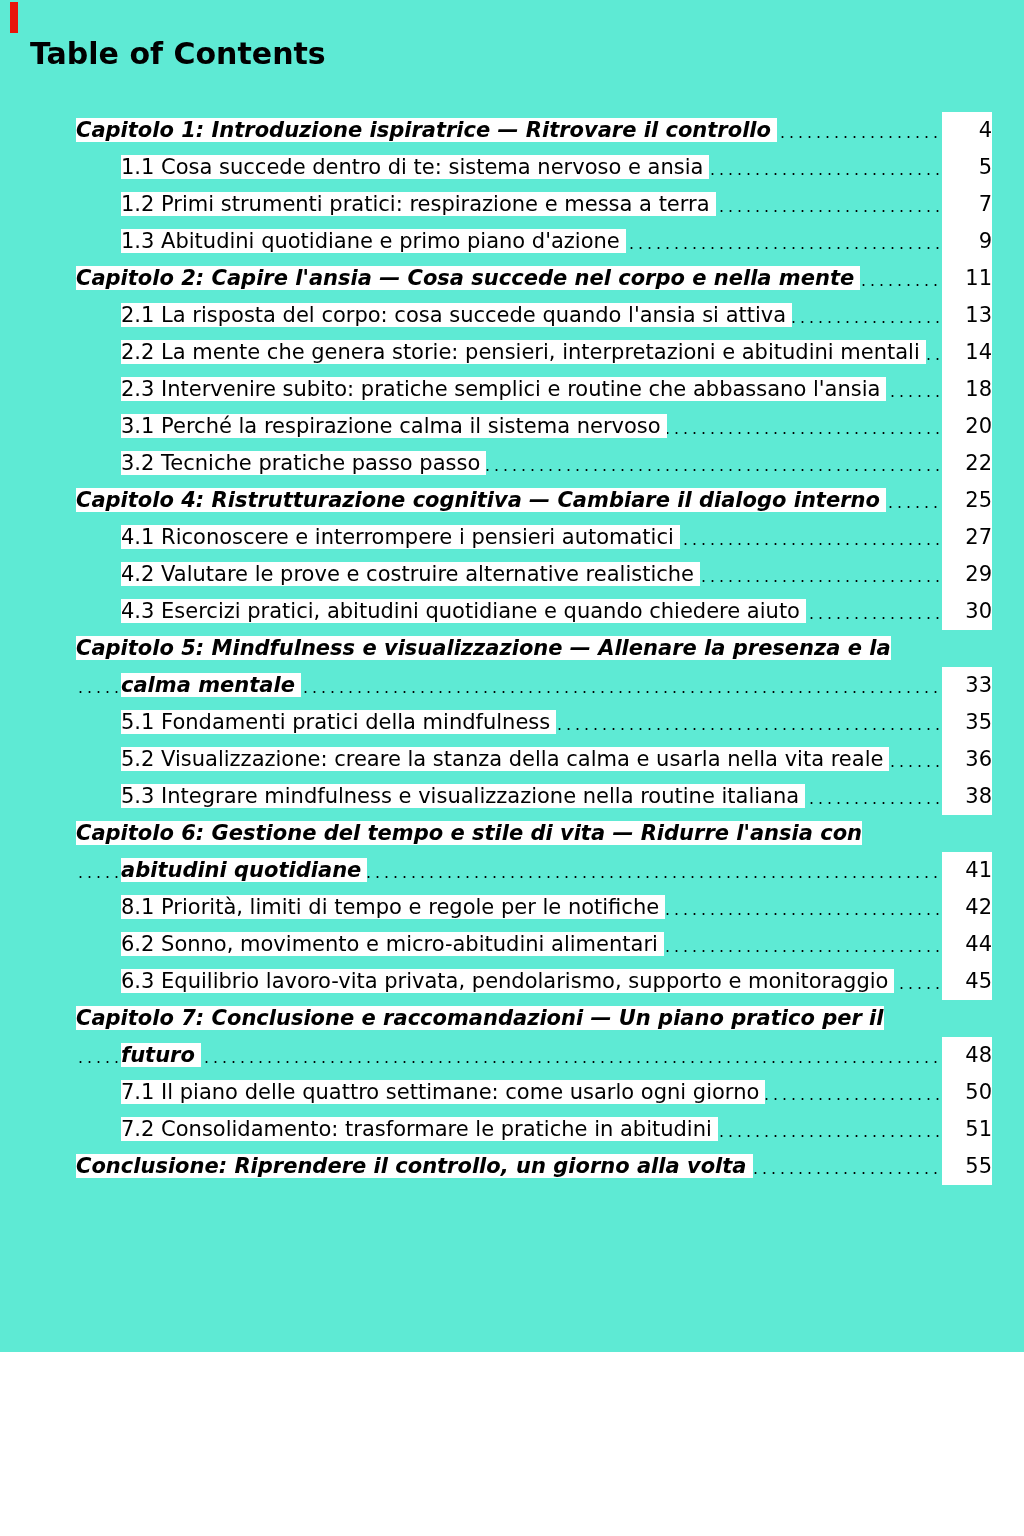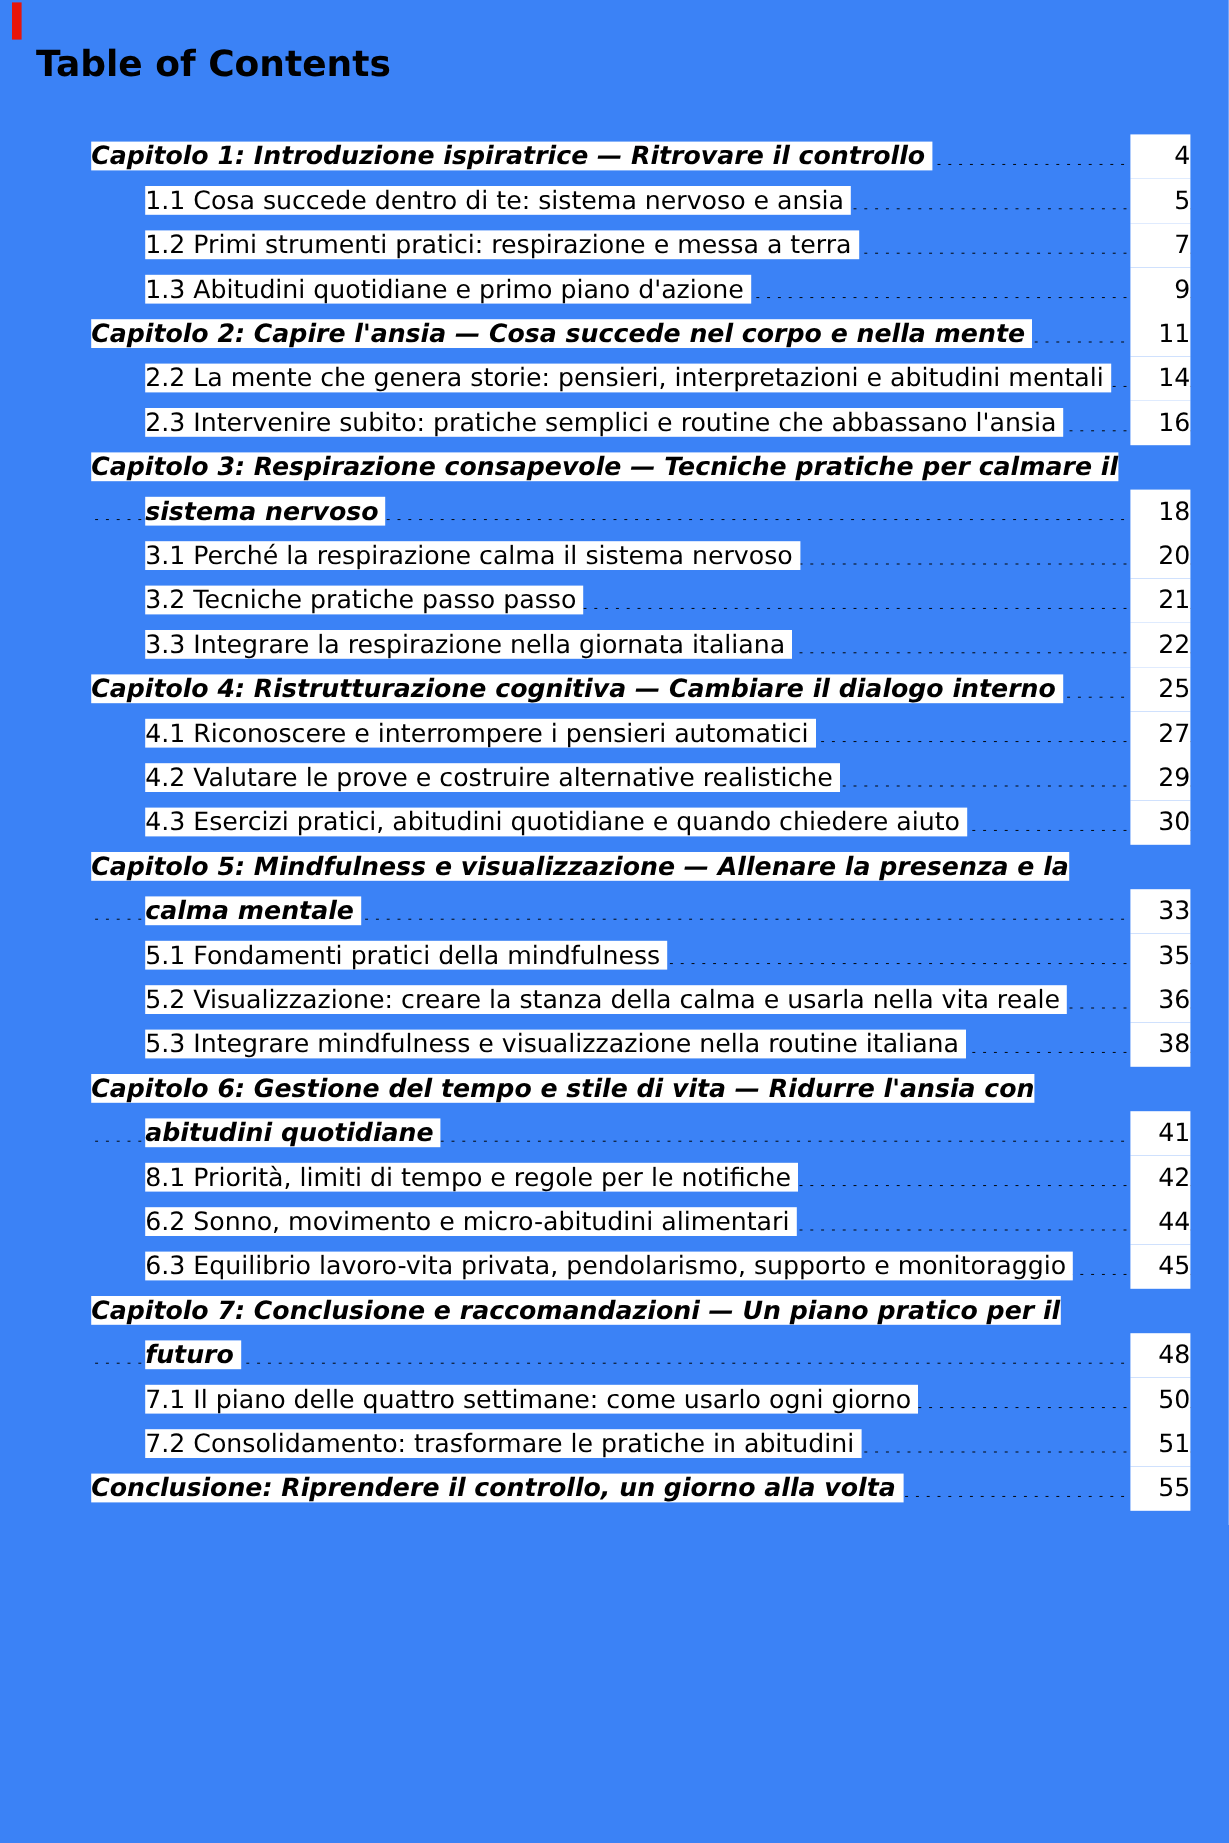--- a/index.html
+++ b/index.html
@@ -5,22 +5,22 @@
   * { box-sizing: border-box; }
   html, body { margin: 0; padding: 0; }
   body {
     width: 1024px; height: 1536px;
     background: #ffffff;
     font-family: "DejaVu Sans", "Liberation Sans", sans-serif;
     color: #000000;
   }
   .sheet {
     position: relative;
-    width: 1024px; height: 1536px;
-    background: #3b82f6;
+    width: 1024px; height: 1352px;
+    background: #5eead4;
     overflow: hidden;
   }
   .corner-marker {
     position: absolute;
     left: 10px; top: 2px;
     width: 8px; height: 31px;
   }
   .doc-title {
     margin: 36px 0 0 30px;
     font-size: 30px;
@@ -75,26 +75,27 @@
 
 <div class="sheet">
   <div class="corner-marker" style="background: rgb(232, 21, 10);"></div>
   <h1 class="doc-title">Table of Contents</h1>
   <div class="toc">
       <div class="entry chapter"><span class="text">Capitolo 1: Introduzione ispiratrice — Ritrovare il controllo</span><span class="page">4</span></div>
       <div class="entry section"><span class="text">1.1 Cosa succede dentro di te: sistema nervoso e ansia</span><span class="page">5</span></div>
       <div class="entry section"><span class="text">1.2 Primi strumenti pratici: respirazione e messa a terra</span><span class="page">7</span></div>
       <div class="entry section"><span class="text">1.3 Abitudini quotidiane e primo piano d'azione</span><span class="page">9</span></div>
       <div class="entry chapter"><span class="text">Capitolo 2: Capire l'ansia — Cosa succede nel corpo e nella mente</span><span class="page">11</span></div>
+      <div class="entry section"><span class="text">2.1 La risposta del corpo: cosa succede quando l'ansia si attiva</span><span class="page">13</span></div>
       <div class="entry section"><span class="text">2.2 La mente che genera storie: pensieri, interpretazioni e abitudini mentali</span><span class="page">14</span></div>
       <div class="entry section"><span class="text">2.3 Intervenire subito: pratiche semplici e routine che abbassano l'ansia</span><span class="page">16</span></div>
-      <div class="entry chapter"><span class="text">Capitolo 3: Respirazione consapevole — Tecniche pratiche per calmare il sistema nervoso</span><span class="page">18</span></div>
+      <div class="entry chapter"><span class="page">18</span></div>
       <div class="entry section"><span class="text">3.1 Perché la respirazione calma il sistema nervoso</span><span class="page">20</span></div>
       <div class="entry section"><span class="text">3.2 Tecniche pratiche passo passo</span><span class="page">21</span></div>
-      <div class="entry section"><span class="text">3.3 Integrare la respirazione nella giornata italiana</span><span class="page">22</span></div>
+      <div class="entry section"><span class="page">22</span></div>
       <div class="entry chapter"><span class="text">Capitolo 4: Ristrutturazione cognitiva — Cambiare il dialogo interno</span><span class="page">25</span></div>
       <div class="entry section"><span class="text">4.1 Riconoscere e interrompere i pensieri automatici</span><span class="page">27</span></div>
       <div class="entry section"><span class="text">4.2 Valutare le prove e costruire alternative realistiche</span><span class="page">29</span></div>
       <div class="entry section"><span class="text">4.3 Esercizi pratici, abitudini quotidiane e quando chiedere aiuto</span><span class="page">30</span></div>
       <div class="entry chapter"><span class="text">Capitolo 5: Mindfulness e visualizzazione — Allenare la presenza e la calma mentale</span><span class="page">33</span></div>
       <div class="entry section"><span class="text">5.1 Fondamenti pratici della mindfulness</span><span class="page">35</span></div>
       <div class="entry section"><span class="text">5.2 Visualizzazione: creare la stanza della calma e usarla nella vita reale</span><span class="page">36</span></div>
       <div class="entry section"><span class="text">5.3 Integrare mindfulness e visualizzazione nella routine italiana</span><span class="page">38</span></div>
       <div class="entry chapter"><span class="text">Capitolo 6: Gestione del tempo e stile di vita — Ridurre l'ansia con abitudini quotidiane</span><span class="page">41</span></div>
       <div class="entry section"><span class="text">8.1 Priorità, limiti di tempo e regole per le notifiche</span><span class="page">42</span></div>

